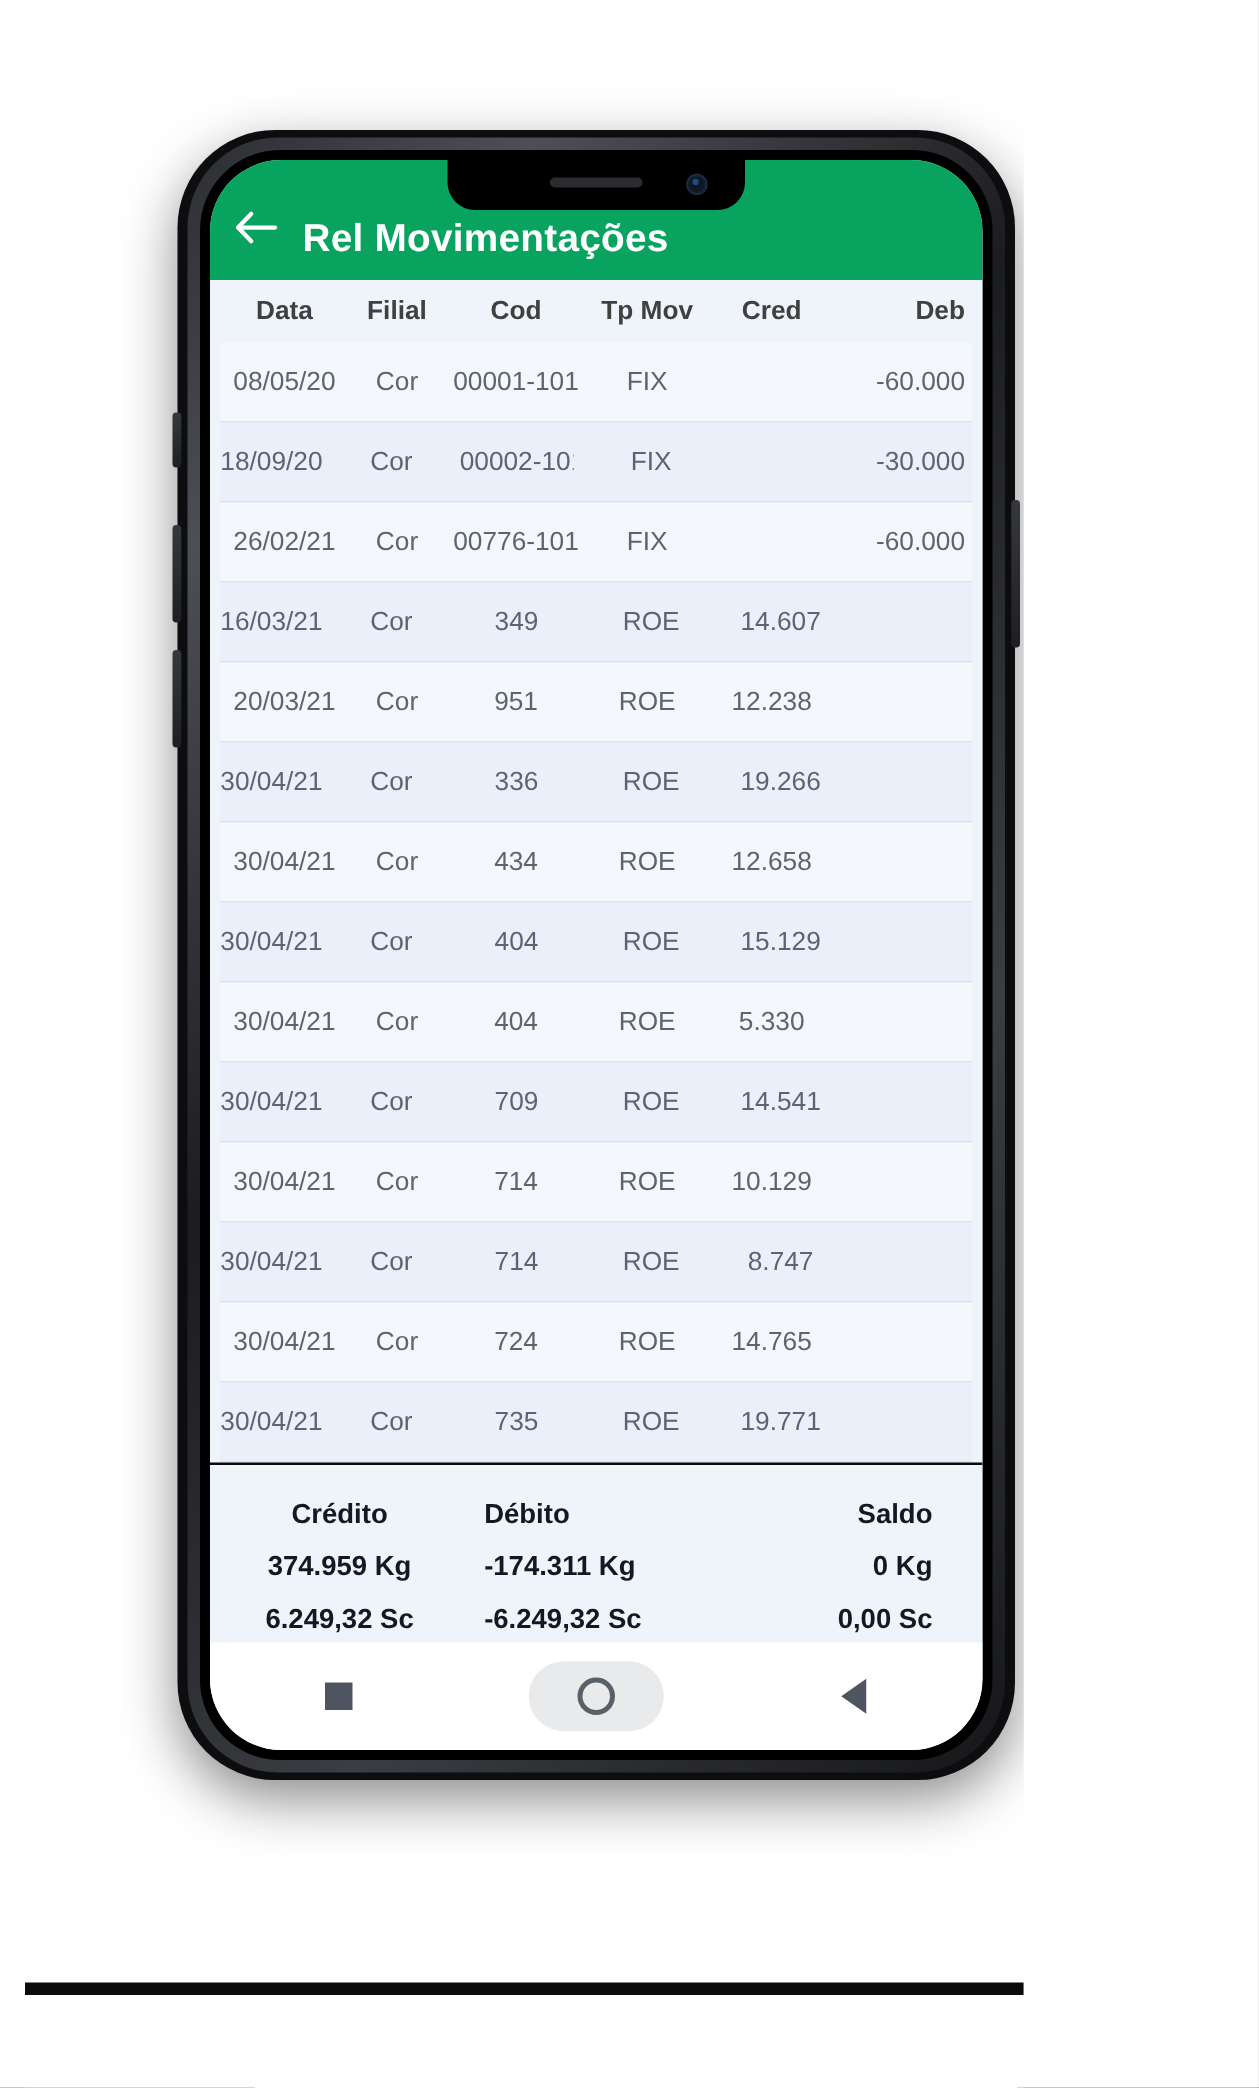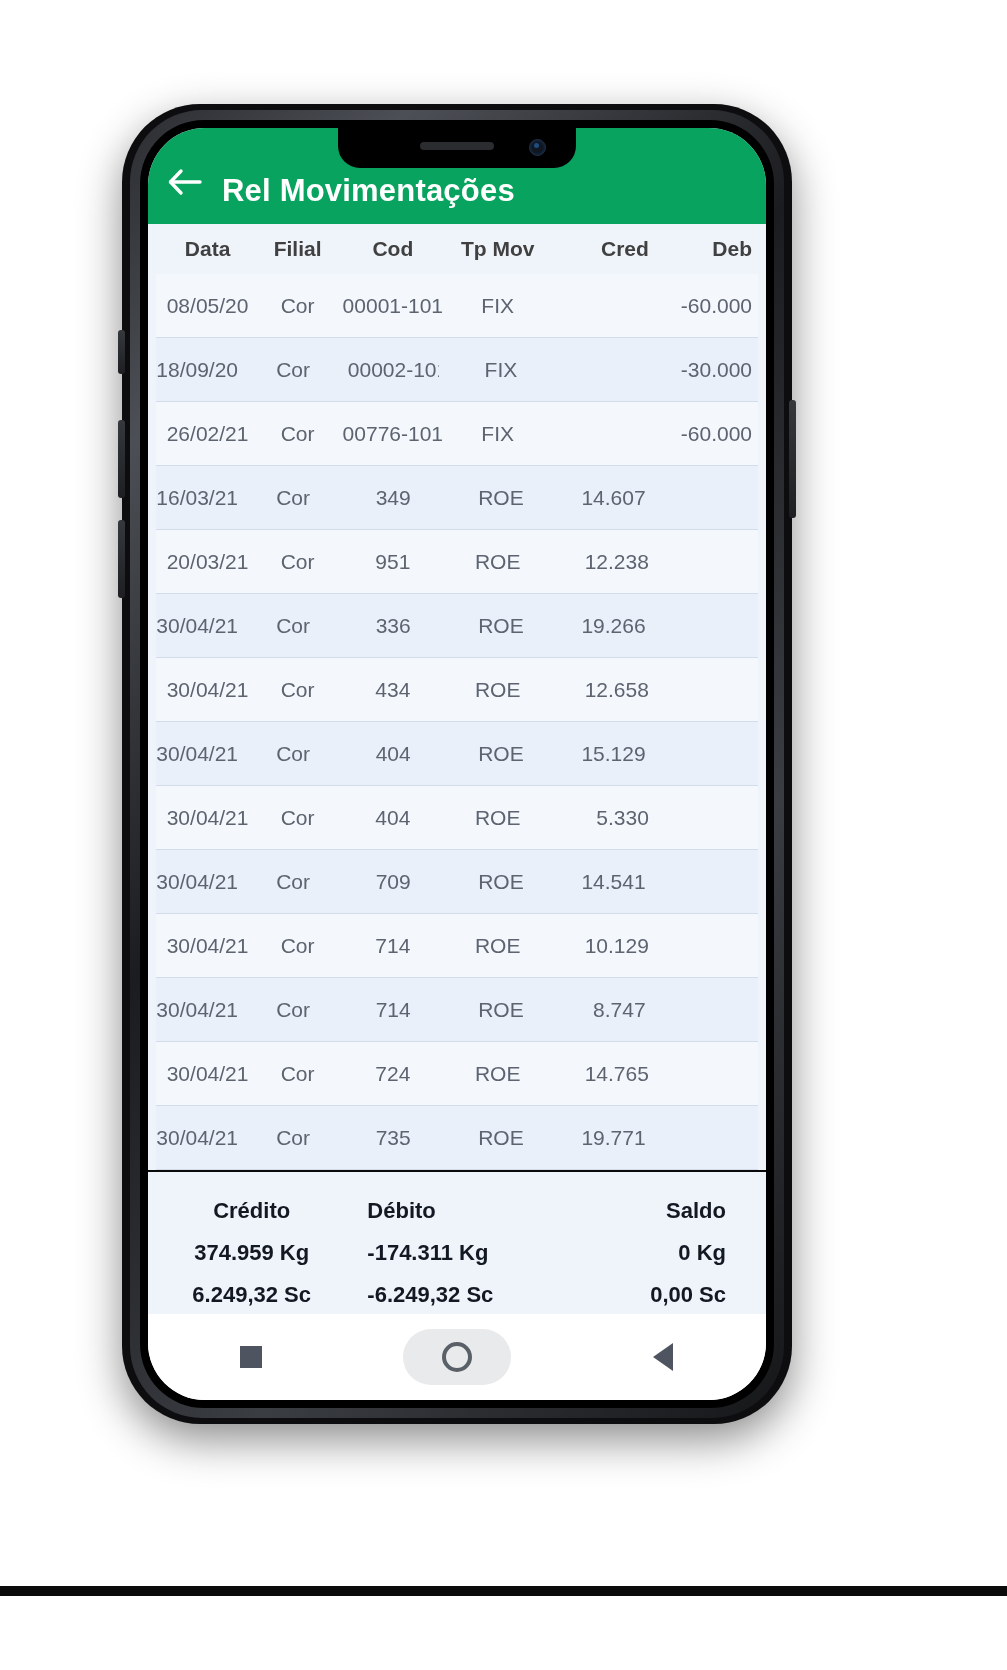--- a/index.html
+++ b/index.html
@@ -3,24 +3,25 @@
 <meta charset="utf-8">
 <style>
   html, body {
     margin: 0;
     padding: 0;
     background: #ffffff;
     font-family: "Liberation Sans", sans-serif;
   }
   #stage {
     position: relative;
-    width: 1007px;
+    width: 799px;
     height: 1670px;
     overflow: hidden;
     background: #ffffff;
+    margin-left: 20px;
   }
 
   
   .phone-shadow {
     position: absolute;
     left: 122px;
     top: 104px;
     width: 670px;
     height: 1320px;
     border-radius: 78px;
@@ -176,21 +177,21 @@
   .c {
     font-size: 21px;
     color: #5d6470;
     white-space: nowrap;
     overflow: hidden;
   }
   .c-data   { width: 118px; text-align: center; }
   .c-filial { width: 88px;  text-align: center; }
   .c-cod    { width: 130px; text-align: center; }
   .c-tpmov  { width: 110px; text-align: center; }
-  .c-cred   { width: 118px; text-align: right; }
+  .c-cred   { width: 118px; text-align: center; }
   .c-deb    { width: 118px; text-align: right; padding-right: 6px; }
 
   .row-alt-a { background: #f4f8fd; }
   .row-alt-b { background: #e9f0fa; gap: 24px; }
 
   
   .totals {
     background: #eff4fb;
     border-top: 2px solid #0a0a0a;
     padding: 10px 14px 4px 14px;

